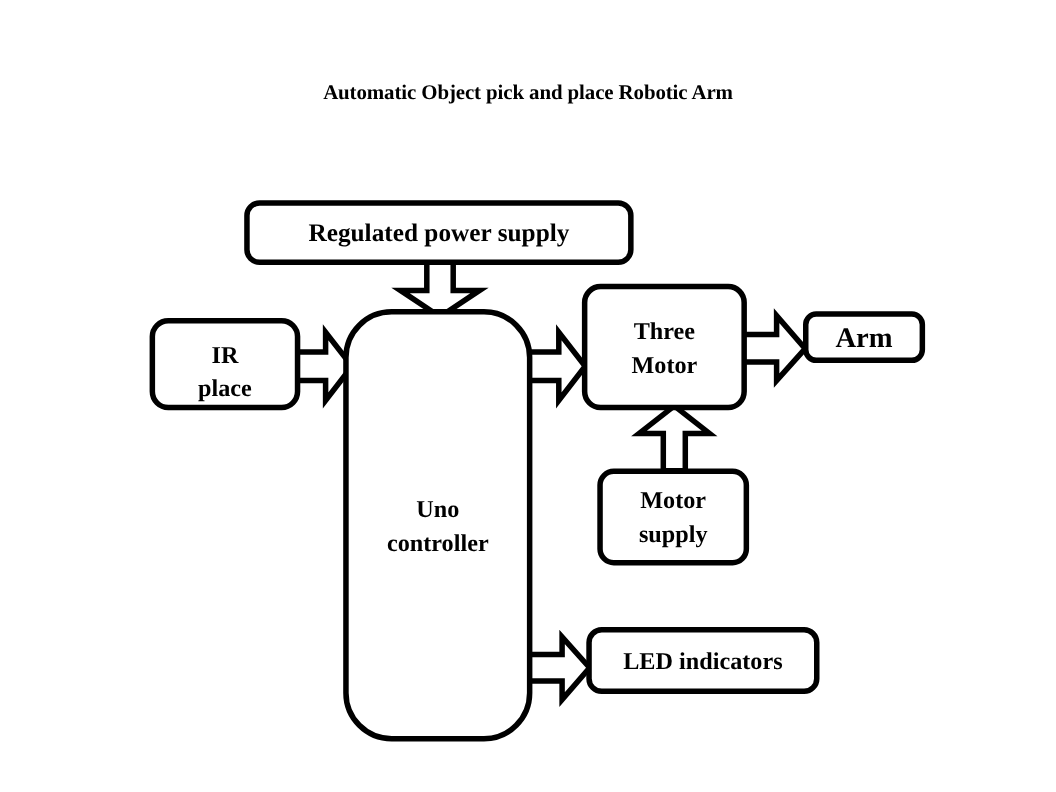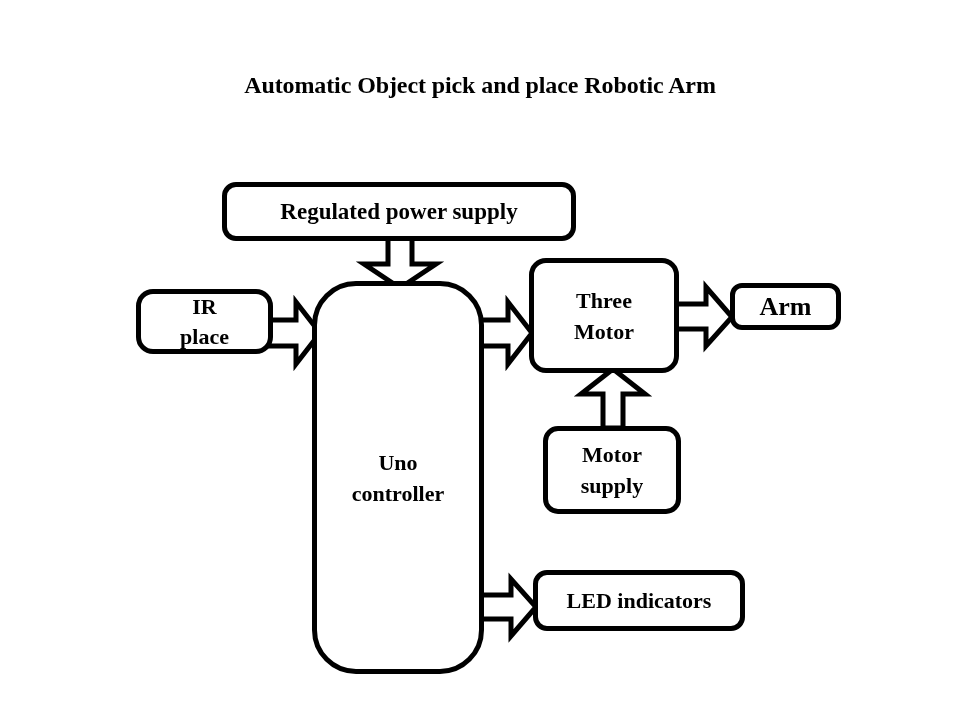--- a/index.html
+++ b/index.html
@@ -19,21 +19,21 @@
 
   
   .diagram-title {
     position: absolute;
     left: 0;
     top: 68px;
     width: 960px;
     text-align: center;
     font-family: "Liberation Serif", "DejaVu Serif", serif;
     font-weight: bold;
-    font-size: 24px;
+    font-size: 19px;
     line-height: 34px;
     color: #000000;
     letter-spacing: -0.1px;
     white-space: nowrap;
   }
 
   
   .node {
     position: absolute;
     box-sizing: border-box;
@@ -58,23 +58,23 @@
     white-space: nowrap;
   }
 
   
   #node-power {
     left: 222px;  top: 182px;  width: 354px; height: 59px;
     border-radius: 14px;
     font-size: 23px; line-height: 28px;
   }
   #node-ir {
-    left: 136px;  top: 289px;  width: 137px; height: 65px;
+    left: 136px;  top: 289px;  width: 137px; height: 84px;
     border-radius: 17px;
-    font-size: 22px; line-height: 30px;
+    font-size: 22px; line-height: 30px; align-items: flex-end;
   }
   #node-arduino {
     left: 312px;  top: 281px;  width: 172px; height: 393px;
     border-radius: 44px;
     font-size: 22px; line-height: 31px;
   }
   #node-servo {
     left: 529px;  top: 258px;  width: 150px; height: 115px;
     border-radius: 17px;
     font-size: 22px; line-height: 31px;

